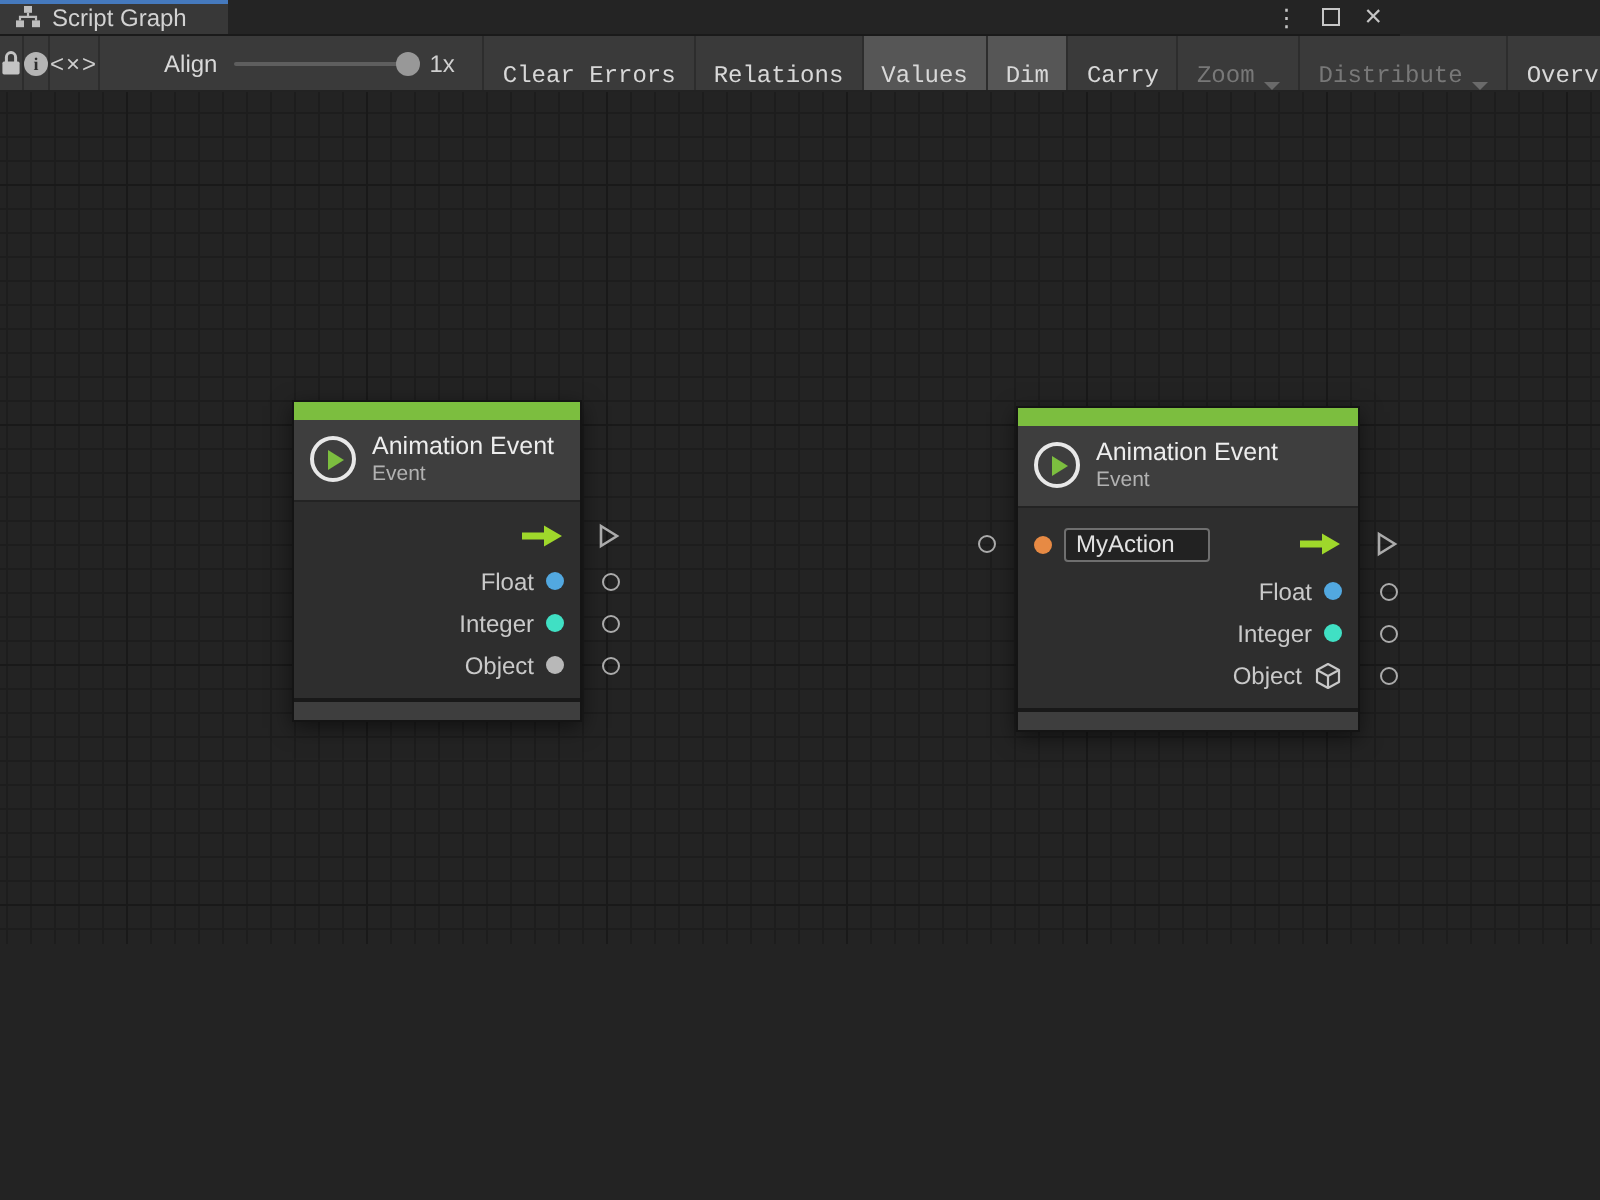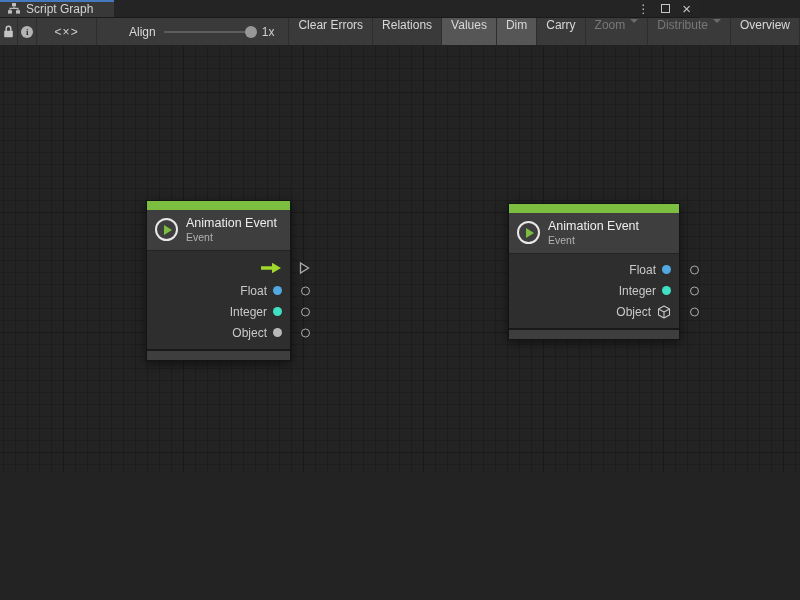--- a/index.html
+++ b/index.html
@@ -26,22 +26,22 @@
   .info-circle { width:12px; height:12px; border-radius:50%; background:#b4b4b4; color:#2e2e2e;
                  font-size:9px; font-weight:bold; display:flex; align-items:center; justify-content:center;
                  font-family:"Liberation Serif", serif; }
   .go-group { display:flex; align-items:center; gap:6px; padding-left:12px; }
   .zoom-group { display:flex; align-items:center; gap:8px; padding-left:32px; }
   .slider { position:relative; width:90px; height:2px; background:#5e5e5e; border-radius:1px; }
   .slider-handle { position:absolute; right:-3px; top:-5px; width:12px; height:12px;
                    border-radius:50%; background:#989898; }
   .zoom-val { color:#cfcfcf; }
   .btn-group { display:flex; align-items:stretch; margin-left:14px; }
-  .tbtn { display:flex; align-items:flex-start; gap:5px; padding:0 9px; border-left:1px solid #2d2d2d;
-          white-space:nowrap; cursor:default; }
+  .tbtn { display:flex; align-items:flex-end; gap:5px; padding:0 9px; border-left:1px solid #2d2d2d;
+          white-space:nowrap; cursor:default;font-family:Liberation Mono, monospace; }
   .tbtn:last-child { border-right:1px solid #2d2d2d; }
   .tbtn.active { background:#565656; }
   .tbtn.disabled { color:#787878; }
   .caret { width:0; height:0; border-left:4px solid transparent; border-right:4px solid transparent;
            border-top:4px solid #8a8a8a; margin-top:1px; }
   .tbtn.disabled .caret { border-top-color:#6a6a6a; }
 
   
   .graph { position:absolute; top:46px; left:0; width:800px; height:426px;
            background-color:#232323;
@@ -216,20 +216,38 @@
     <div class="node-header">
       <span class="play-ring" style="color: rgb(124, 190, 63);">
         <span class="play-tri"></span>
       </span>
       <span class="node-titles">
         <span class="node-title">Animation Event</span>
         <span class="node-sub">Event</span>
       </span>
     </div>
     <div class="node-body">
+      <div class="port-row row-field">
+        <span class="ext ext-left">
+            <span class="ext-circle"></span>
+          </span>
+        <span class="dot" style="color: rgb(231, 138, 68);"></span>
+        <input class="name-input" type="text" value="MyAction" style="">
+        <span class="spacer"></span>
+        <span class="flow-arrow" style="color: rgb(159, 216, 43);">
+          <svg width="21" height="12" viewBox="0 0 21 12">
+              <path d="M0 4.2 H11 V0.8 L20 6 L11 11.2 V7.8 H0 Z" fill="currentColor"></path>
+            </svg>
+        </span>
+        <span class="ext ext-right">
+          <svg width="11" height="13" viewBox="0 0 11 13">
+              <path d="M1.5 1.5 L9.5 6.5 L1.5 11.5 Z" fill="none" stroke="#ababab" stroke-width="1.3"></path>
+            </svg>
+        </span>
+      </div>
       <div class="port-row">
         <span>Float</span>
         <span class="dot" style="color: rgb(82, 168, 224);"></span>
         <span class="ext ext-right">
             <span class="ext-circle"></span>
           </span>
       </div>
       <div class="port-row">
         <span>Integer</span>
         <span class="dot" style="color: rgb(64, 224, 196);"></span>

